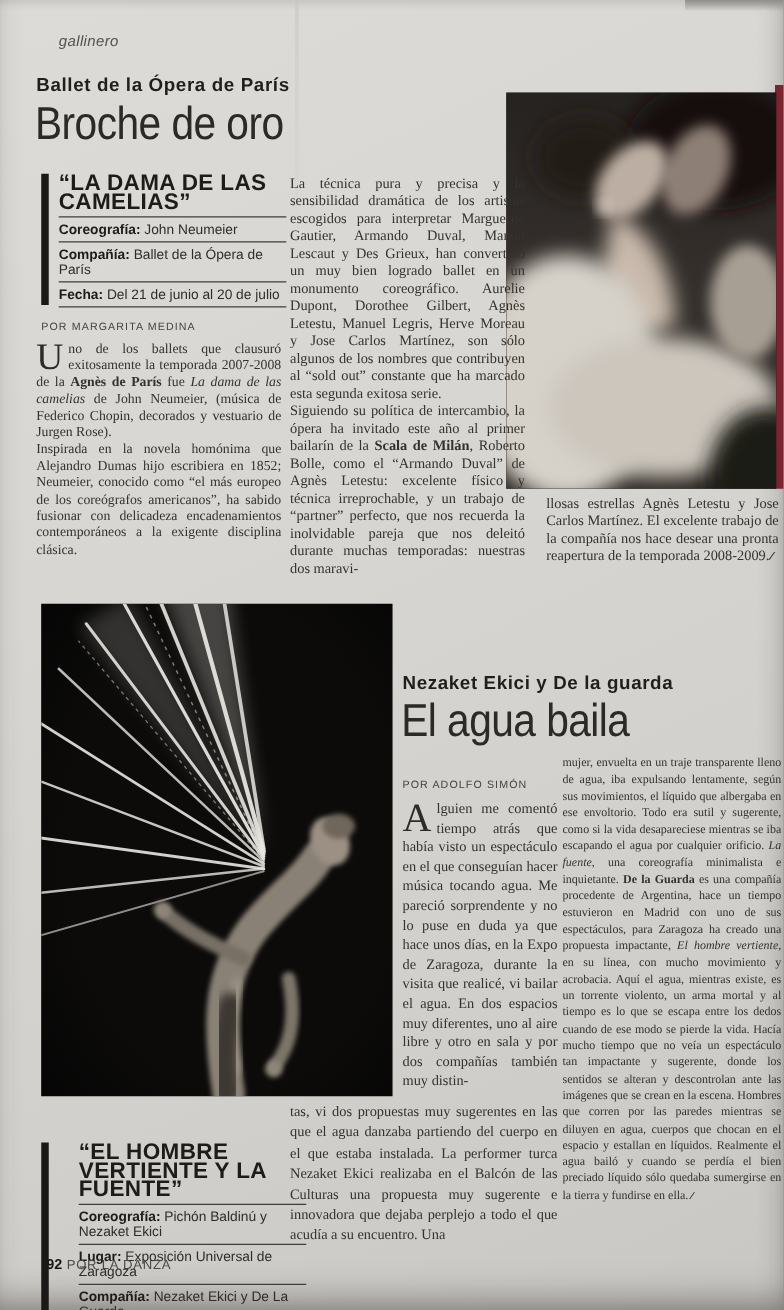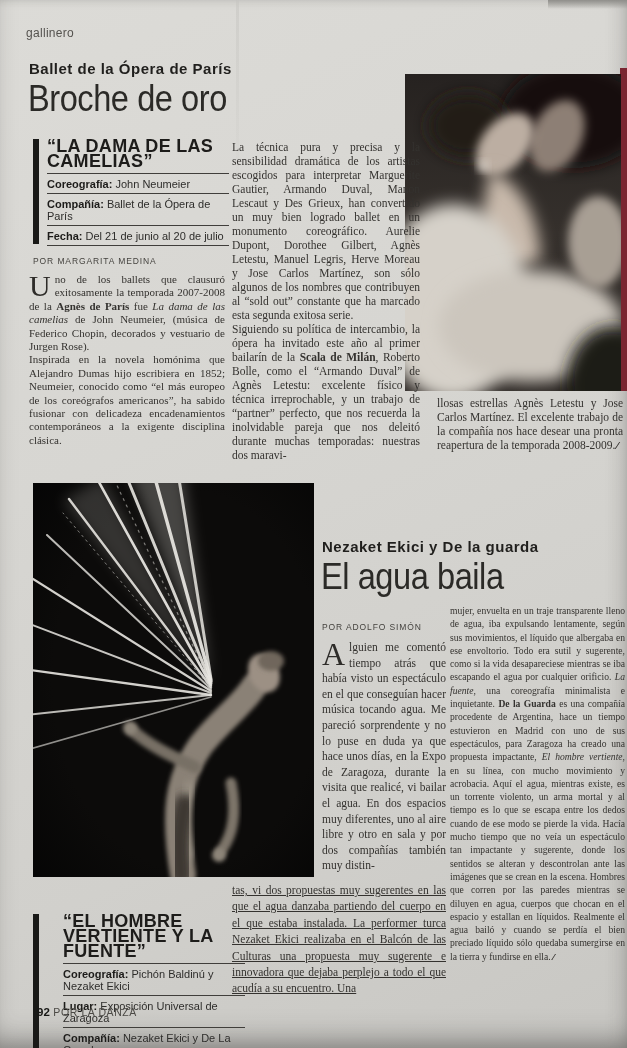--- a/index.html
+++ b/index.html
@@ -18,21 +18,21 @@
   .kicker{font-weight:bold;font-size:15px;color:#201f1d;letter-spacing:.5px;}
   .headline{font-size:37px;font-weight:400;color:#2b2a27;letter-spacing:-.5px;
             transform:scaleX(.88);transform-origin:left top;white-space:nowrap;}
   .byline{font-size:8.5px;color:#45433f;letter-spacing:.9px;}
   .body-serif{font-family:"Liberation Serif",serif;color:#34322f;text-align:justify;}
   .c1{font-size:11px;line-height:13.4px;}
   .c2{font-size:11.5px;line-height:14px;}
   .c2 p,.c1 p{margin:0;}
   .cap{font-size:11.5px;line-height:14px;}
   .a2mid{font-size:11.5px;line-height:15.6px;}
-  .a2wide{font-size:11.5px;line-height:16.4px;text-decoration:underline;}
+  .a2wide{font-size:11.5px;line-height:16.4px;}
   .a2right{font-size:9.6px;line-height:13.3px;}
   .dropcap{float:left;font-family:"Liberation Serif",serif;font-weight:400;
            font-size:30px;line-height:24px;padding:1px 4px 0 0;color:#2e2c29;}
   .rt-b{font-weight:bold;}
   .rt-i{font-style:italic;}
   .rt-end{font-style:italic;font-size:.85em;letter-spacing:-1.5px;color:#3c3a37;}
   
   .infobox{width:196px;}
   .infobox .bar{position:absolute;left:0;top:2px;bottom:2px;width:6px;background:#191917;}
   .infobox .inner{margin-left:14px;}
@@ -50,21 +50,21 @@
   .corner-shade{background:linear-gradient(#908f8b,rgba(144,143,139,0));}
 </style>
 </head>
 <body>
 
 <div id="page">
 
   <div class="abs corner-shade" style="left:548px;top:0;width:79px;height:9px;"></div>
   <div class="abs crease" style="left:236px;top:0;width:3px;height:195px;"></div>
 
-  <div class="abs section-label" style="left:26px;top:26px;">gallinero</div>
+  <div class="abs section-label" style="left:47px;top:26px;font-style:italic;">gallinero</div>
 
   <div class="abs kicker" style="left:29px;top:60px;">Ballet de la Ópera de París</div>
   <div class="abs headline" style="left:28px;top:78px;">Broche de oro</div>
 
   <div class="abs accent-bar" style="left:620px;top:68px;width:7px;height:323px;"></div>
 
   <figure class="abs photo" style="left:405px;top:74px;width:216px;height:317px;margin:0;" aria-label="Foto en blanco y negro: pareja de bailarines, ella con vestido blanco de volantes reclinada sobre él">
     <svg viewBox="0 0 216 317" preserveAspectRatio="none">
       <defs>
         <linearGradient id="p1bg" x1="0" y1="0" x2="0" y2="1">

